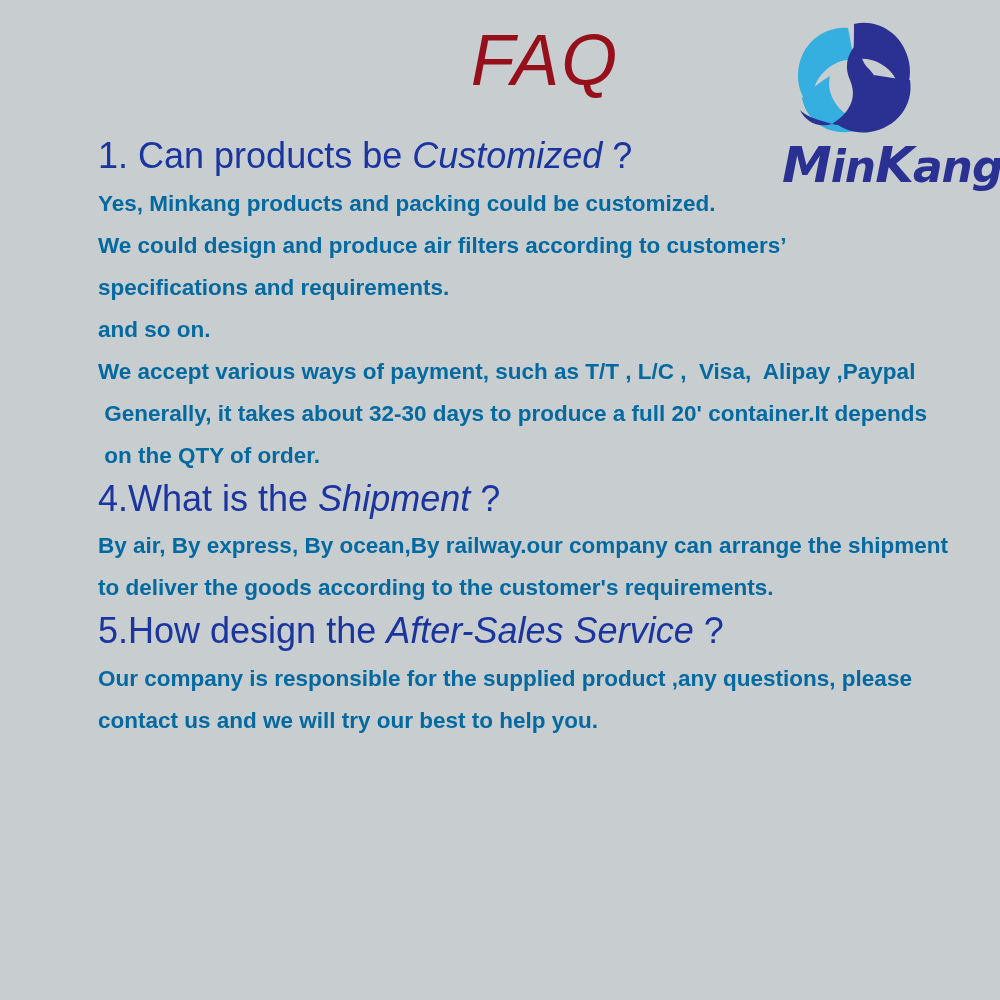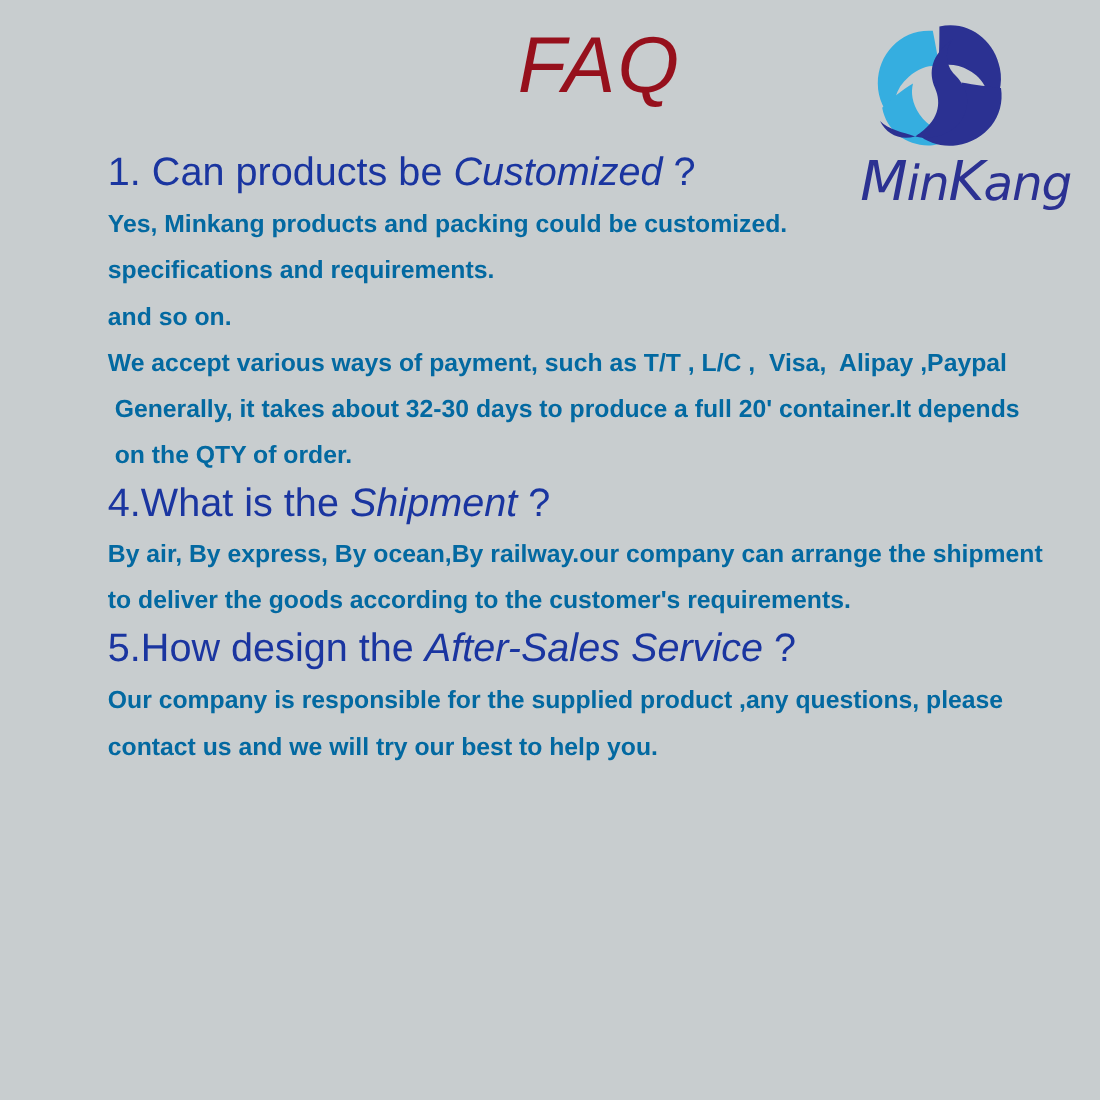--- a/index.html
+++ b/index.html
@@ -54,21 +54,21 @@
     width: 128px;
     height: 128px;
   }
   #logo-wordmark {
     position: absolute;
     top: 126px;
     left: 0;
     width: 210px;
     text-align: left;
     font-family: "DejaVu Sans", sans-serif;
-    font-weight: 400;
+    font-weight: 700;
     font-style: italic;
     font-size: 44px;
     letter-spacing: -1px;
     color: #2b3192;
     line-height: 1;
     white-space: nowrap;
   }
   #logo-wordmark .cap {
     font-size: 50px;
   }
@@ -134,20 +134,21 @@
       </svg>
     </div>
     <div id="logo-wordmark"><span class="cap">M</span><span>in</span><span class="cap">K</span><span>ang</span></div>
   </div>
 
   <div id="content">
 
     <div class="qa-block">
       <div class="question q1"><span>1. </span><span>Can products be </span><span class="em">Customized</span><span> ?</span></div>
       <div class="answer">Yes, Minkang products and packing could be customized.</div>
+      <div class="answer">We could design and produce air filters according to customers’</div>
       <div class="answer">specifications and requirements.</div>
     </div>
 
     <div class="qa-block">
       <div class="answer">and so on.</div>
       <div class="answer">We accept various ways of payment, such as T/T , L/C ,  Visa,  Alipay ,Paypal</div>
     </div>
 
     <div class="qa-block">
       <div class="answer"> Generally, it takes about 32-30 days to produce a full 20' container.It depends</div>

